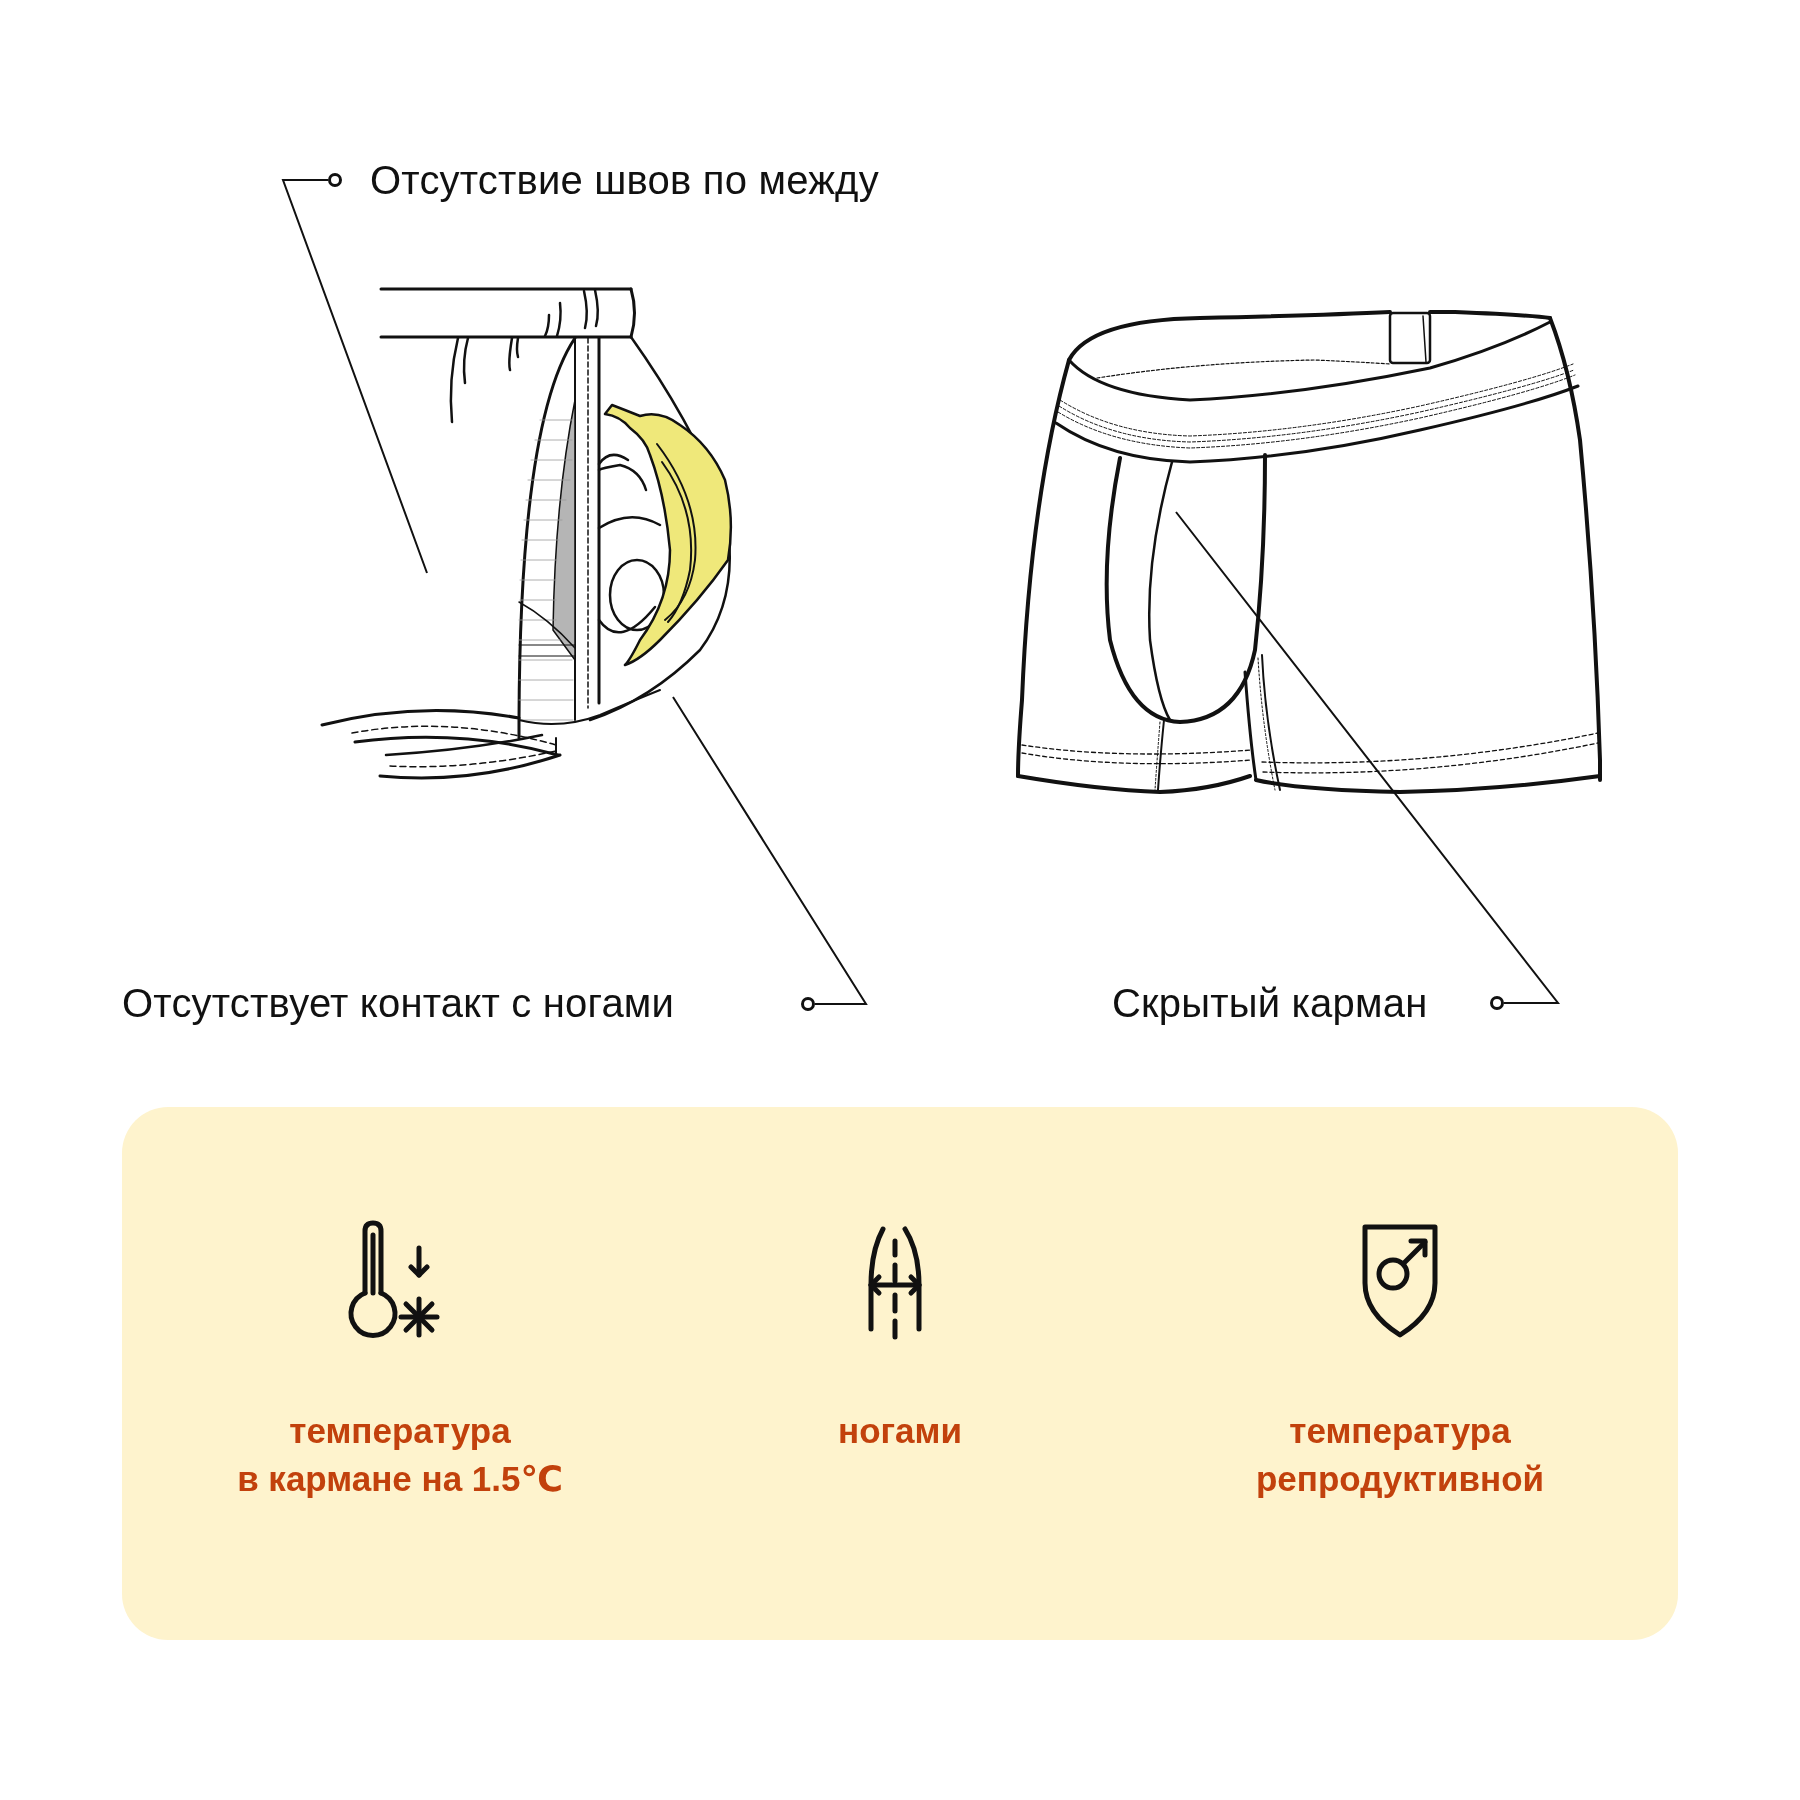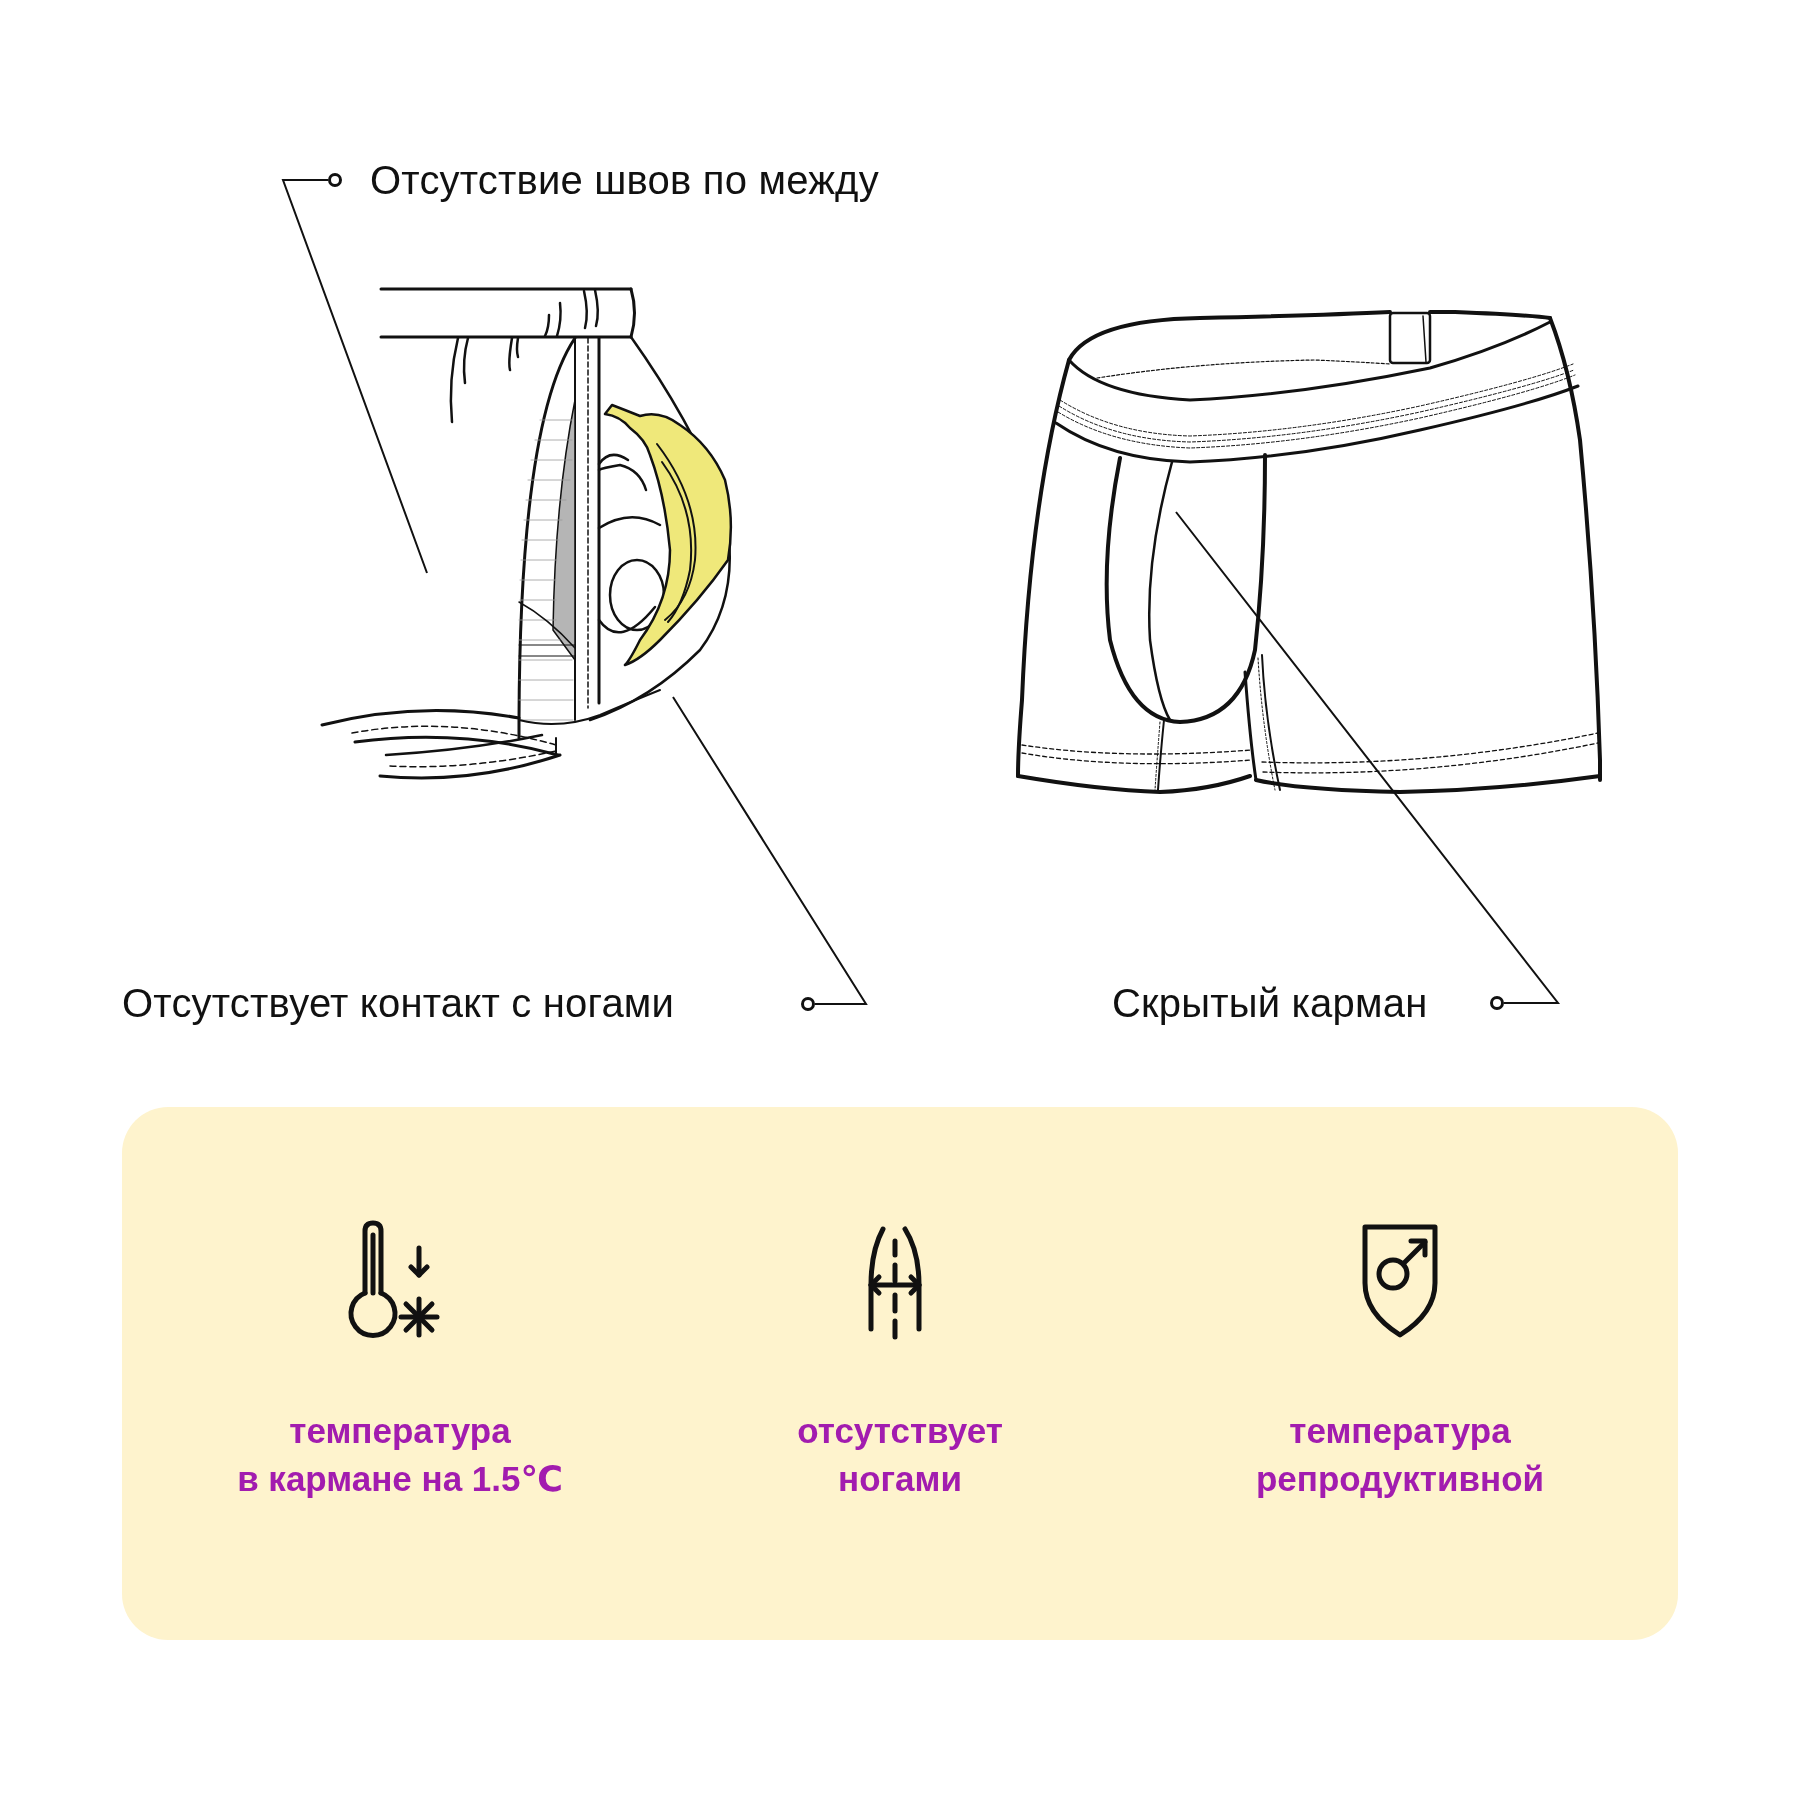--- a/index.html
+++ b/index.html
@@ -2,21 +2,21 @@
 <html><head>
 <meta charset="utf-8">
 <style>
   html,body{margin:0;padding:0;background:#ffffff;}
   body{width:1800px;height:1800px;position:relative;overflow:hidden;font-family:"Liberation Sans","DejaVu Sans",sans-serif;color:#111;}
   .callout{position:absolute;font-size:40px;line-height:1;white-space:nowrap;color:#111;letter-spacing:0.2px;}
   svg.art{position:absolute;left:0;top:0;}
   .panel{position:absolute;left:122px;top:1107px;width:1556px;height:533px;border-radius:46px;}
   .feature{position:absolute;top:0;width:420px;text-align:center;}
   .feature .icon{position:absolute;left:50%;transform:translateX(-50%);top:108px;width:130px;height:130px;}
-  .feature .caption{position:absolute;left:0;right:0;top:300px;font-size:35px;font-weight:bold;line-height:48px;color:#a21caf;}
+  .feature .caption{position:absolute;left:0;right:0;top:300px;font-size:35px;font-weight:bold;line-height:48px;color:#c2410c;}
   .caption span{display:block;}
 </style>
 </head>
 <body>
 
 <svg class="art" width="1800" height="1800" viewBox="0 0 1800 1800">
 
   <g fill="none" stroke="#111" stroke-linecap="round" stroke-linejoin="round">
 
     <line x1="381" y1="289" x2="631" y2="289" stroke-width="3"></line>
@@ -160,21 +160,20 @@
       <path d="M70,14 Q84,36 84,70 L84,114"></path>
       <line x1="60" y1="26" x2="60" y2="40"></line>
       <line x1="60" y1="50" x2="60" y2="66"></line>
       <line x1="60" y1="80" x2="60" y2="96"></line>
       <line x1="60" y1="106" x2="60" y2="122"></line>
       <line x1="36" y1="70" x2="84" y2="70"></line>
       <polyline points="44,62 36,70 44,78"></polyline>
       <polyline points="76,62 84,70 76,78"></polyline>
     </svg>
     <div class="caption">
-      <span>отсутствует</span>
       <span>ногами</span>
     </div>
   </div>
 
   <div class="feature" style="left:1068px;">
     <svg class="icon" viewBox="0 0 130 130" fill="none" stroke="#111" stroke-width="5" stroke-linecap="round" stroke-linejoin="round">
       <path d="M30,12 L100,12 L100,68 Q100,98 65,120 Q30,98 30,68 Z"></path>
       <circle cx="58" cy="59" r="14"></circle>
       <line x1="68" y1="49" x2="90" y2="27"></line>
       <polyline points="76,26 90,26 90,40"></polyline>

